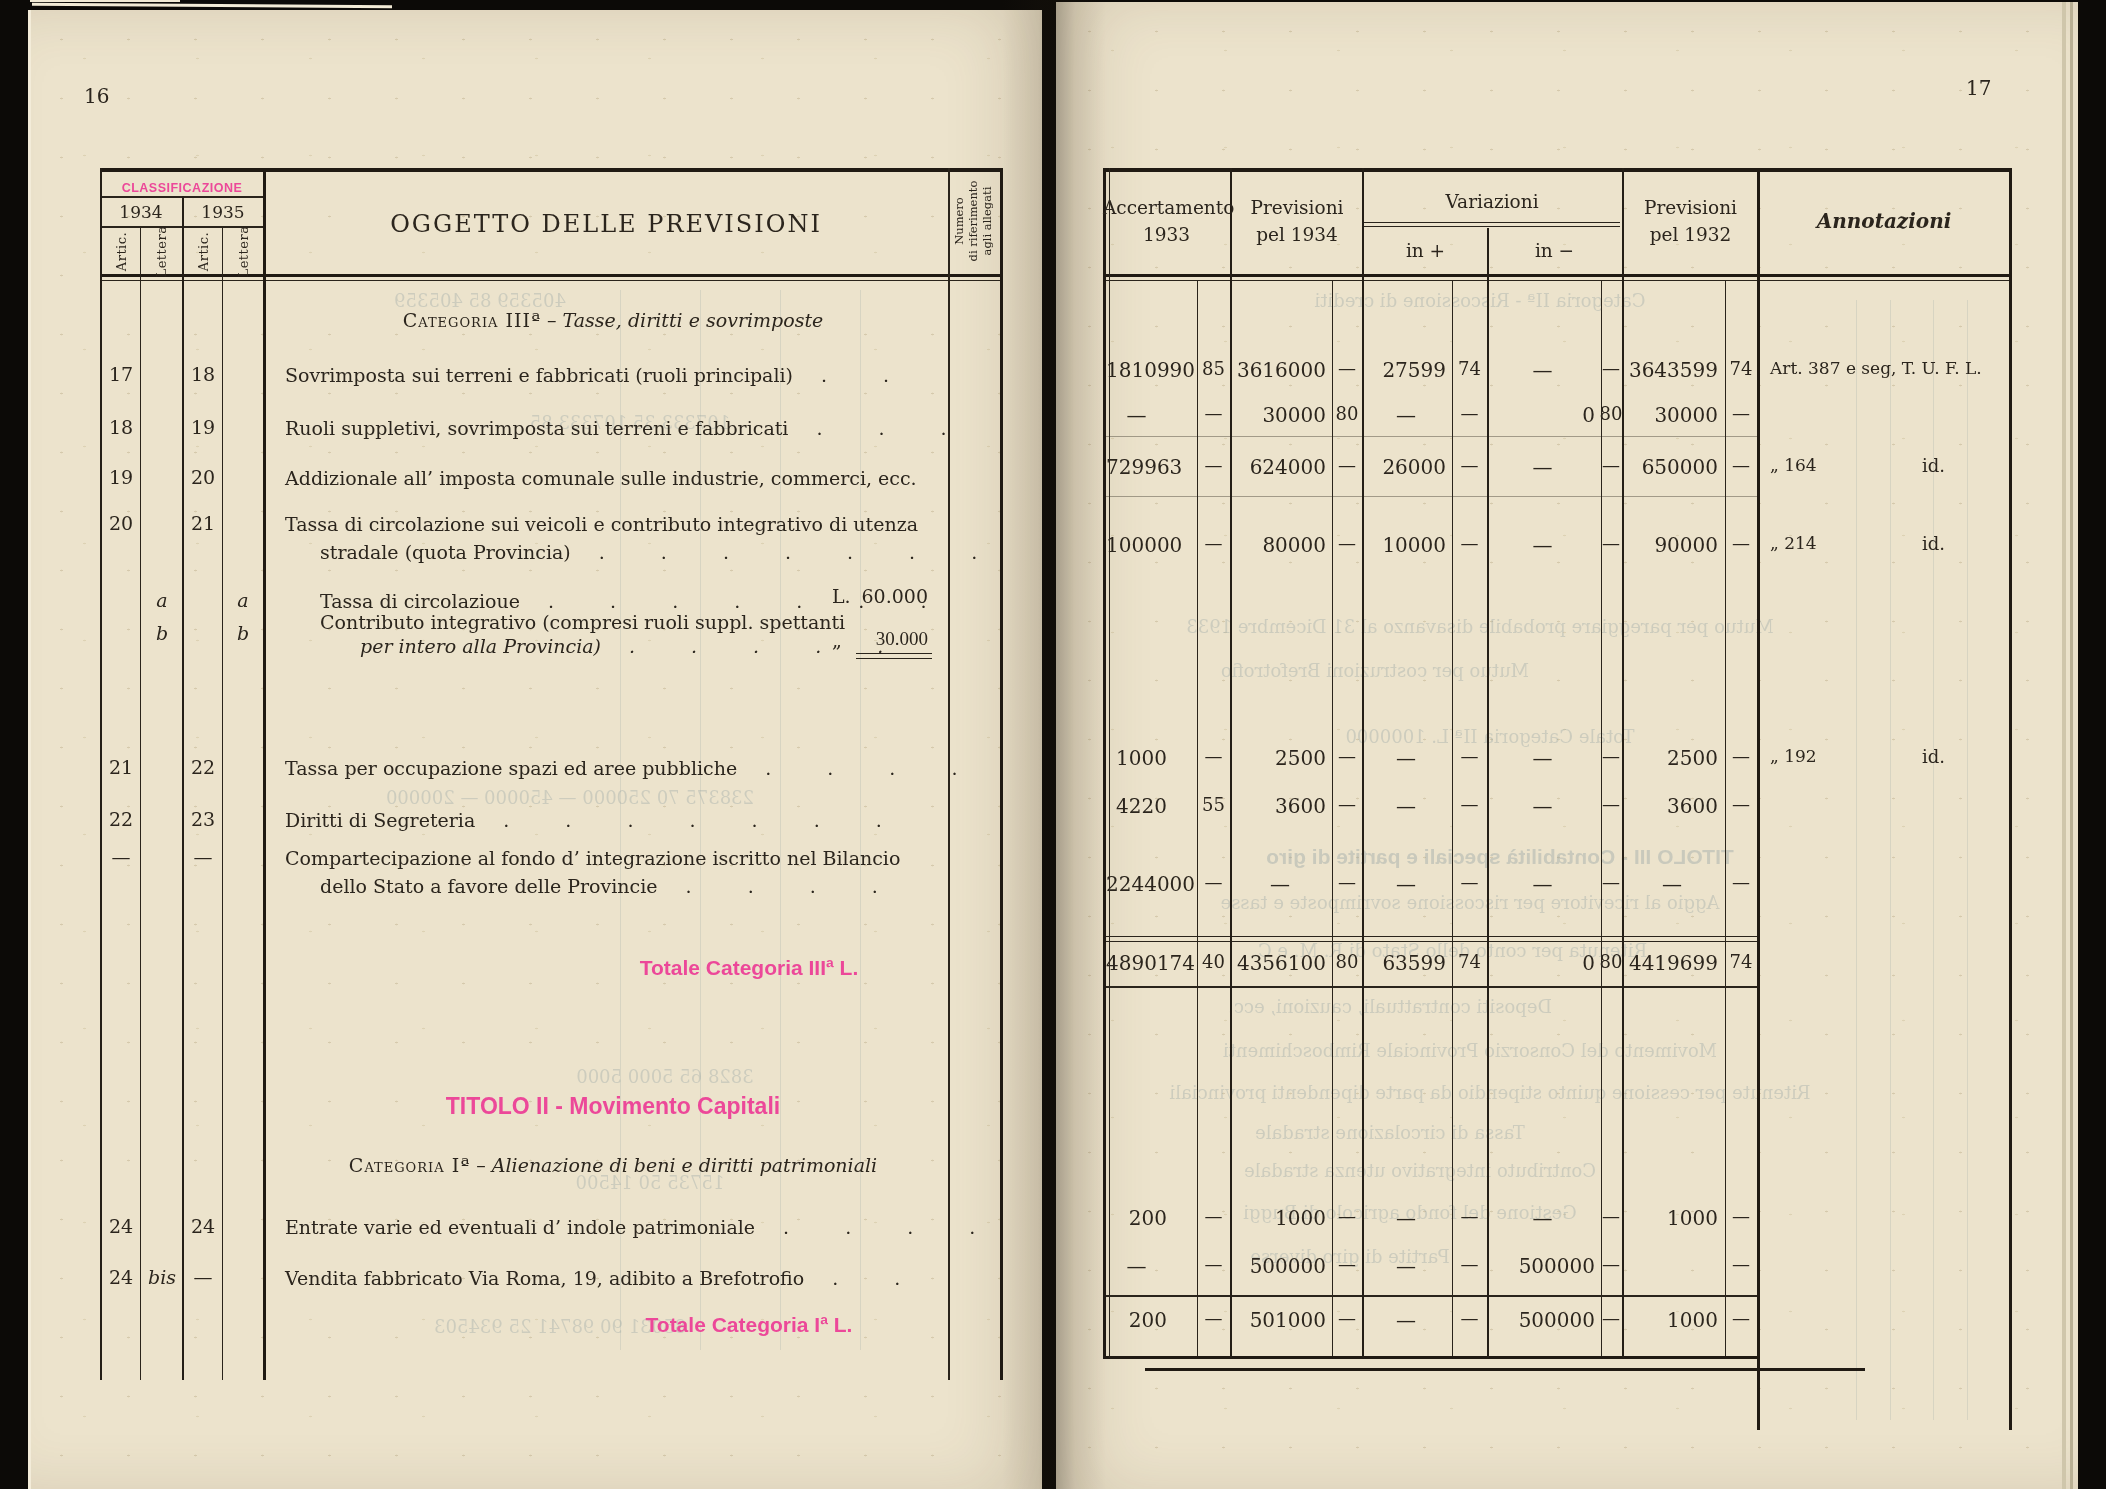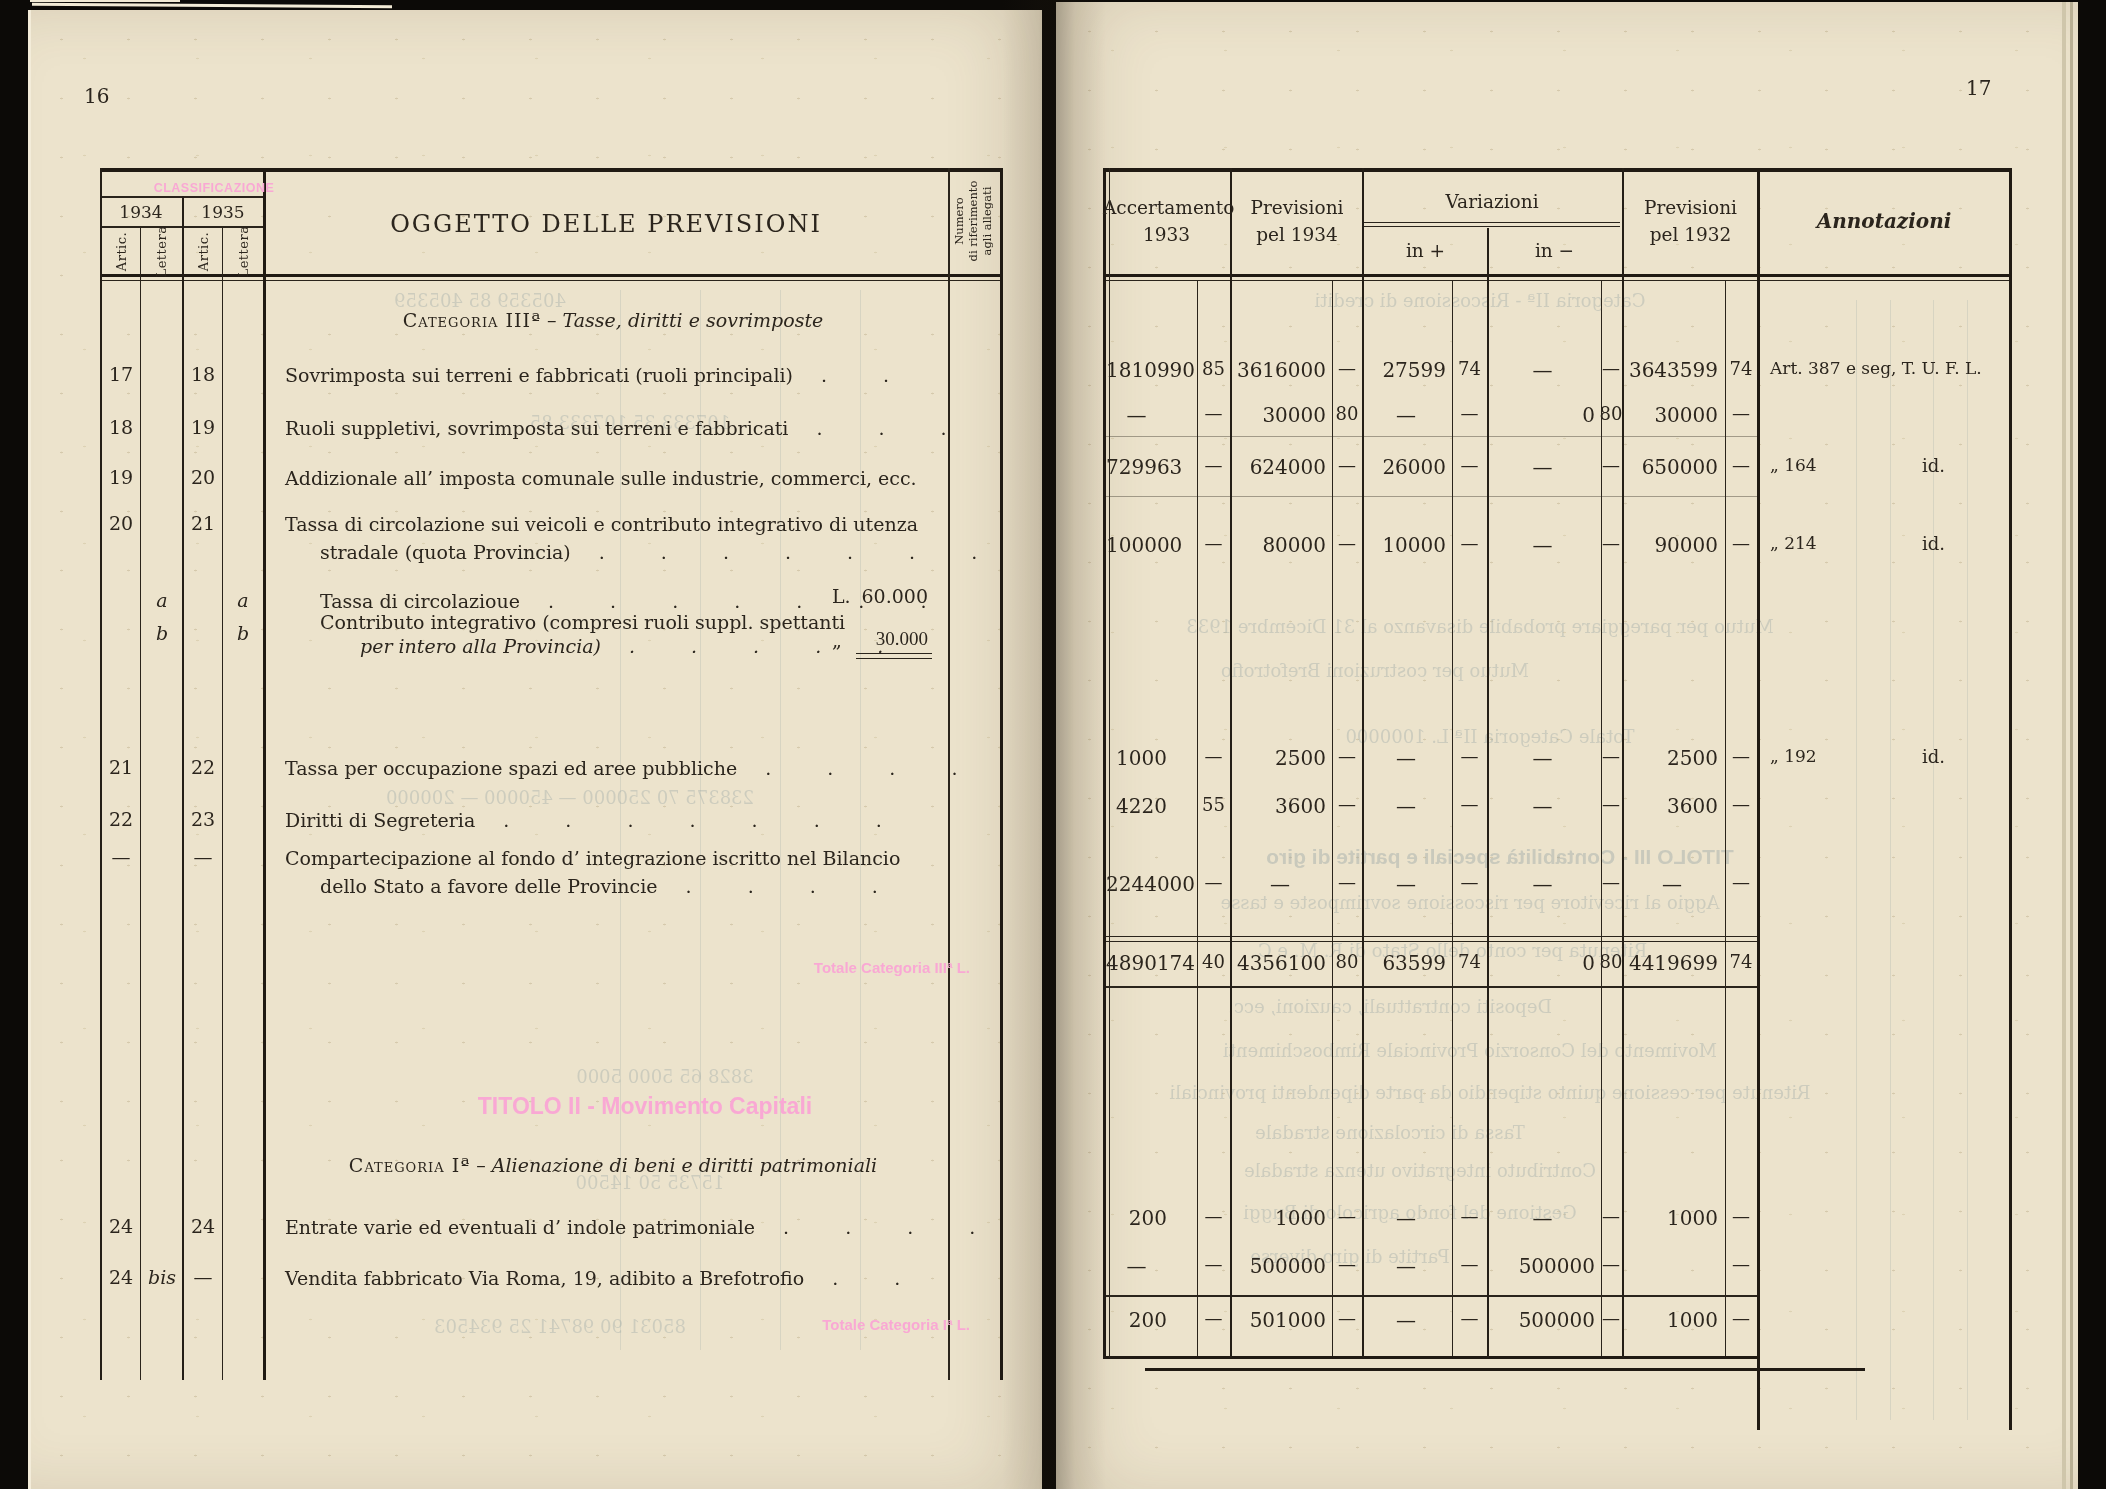--- a/index.html
+++ b/index.html
@@ -23,21 +23,21 @@
   .vl{position:absolute;width:1px;background:#2a241b;}
   .h3{height:3px;background:#201a13;}
   .h4{height:4px;background:#201a13;}
   .w2{width:2px;background:#241e16;}
   .w3{width:2.5px;background:#201a13;}
   .faint{opacity:.38;}
   .gline{background:#96a7a4;opacity:.25;}
   
   .t{position:absolute;white-space:nowrap;line-height:24px;font-size:19px;}
   .ctr{text-align:center;}
-  .sans{font-family:"Liberation Sans", sans-serif;font-weight:bold;color:#f9a8d4;padding-left:32px;}
+  .sans{font-family:"Liberation Sans", sans-serif;font-weight:bold;color:#ec4899;}
   .sc{font-variant:small-caps;letter-spacing:1px;}
   .it{font-style:italic;}
   .rot{position:absolute;transform:rotate(-90deg);font-size:13px;letter-spacing:.5px;
        width:70px;text-align:center;white-space:nowrap;}
   .rot3{position:absolute;transform:rotate(-90deg);font-size:11.5px;line-height:14px;
        width:118px;text-align:center;}
   .pgnum{position:absolute;font-size:20px;}
   .hd{position:absolute;font-size:18.5px;text-align:center;line-height:27px;}
   .lrow,.rrow{position:absolute;left:0;top:0;width:2106px;height:0;}
   .cell{position:absolute;font-size:19px;}
@@ -53,21 +53,21 @@
   .amt{left:842px;width:86px;text-align:right;}
   .num{position:absolute;font-size:20px;text-align:right;}
   .dash{text-align:center !important;}
   .c-acc{left:1106px;width:61px;}  .c-accc{left:1198px;width:31px;text-align:center;font-size:18px;}
   .c-p34{left:1234px;width:92px;}  .c-p34c{left:1333px;width:28px;text-align:center;font-size:18px;}
   .c-pl{left:1366px;width:80px;}   .c-plc{left:1453px;width:33px;text-align:center;font-size:18px;}
   .c-mi{left:1490px;width:105px;}  .c-mic{left:1599px;width:24px;text-align:center;font-size:18px;}
   .c-p35{left:1626px;width:92px;}  .c-p35c{left:1726px;width:30px;text-align:center;font-size:18px;}
   .c-an{left:1770px;width:240px;text-align:left;font-size:17px;}
   .c-an2{left:1922px;width:60px;text-align:left;font-size:18px;}
-  .tot{left:560px;width:378px;text-align:right;font-size:15px;}
+  .tot{left:560px;width:378px;text-align:center;font-size:21px;}
   .titolo{left:285px;width:656px;text-align:center;font-size:23px;}
   .cath{left:285px;width:656px;text-align:center;}
   .amtrule{position:absolute;left:856px;top:653px;width:76px;height:4px;
      border-top:1.5px solid #2a241b;border-bottom:1.5px solid #2a241b;}
   .ghost{position:absolute;transform:scaleX(-1);filter:blur(.7px);opacity:.3;
      color:#87999e;font-size:18px;white-space:nowrap;text-align:center;}
   .gb{font-family:"Liberation Sans", sans-serif;font-weight:bold;font-size:21px;opacity:.34;}
 </style>
 </head>
 <body>

